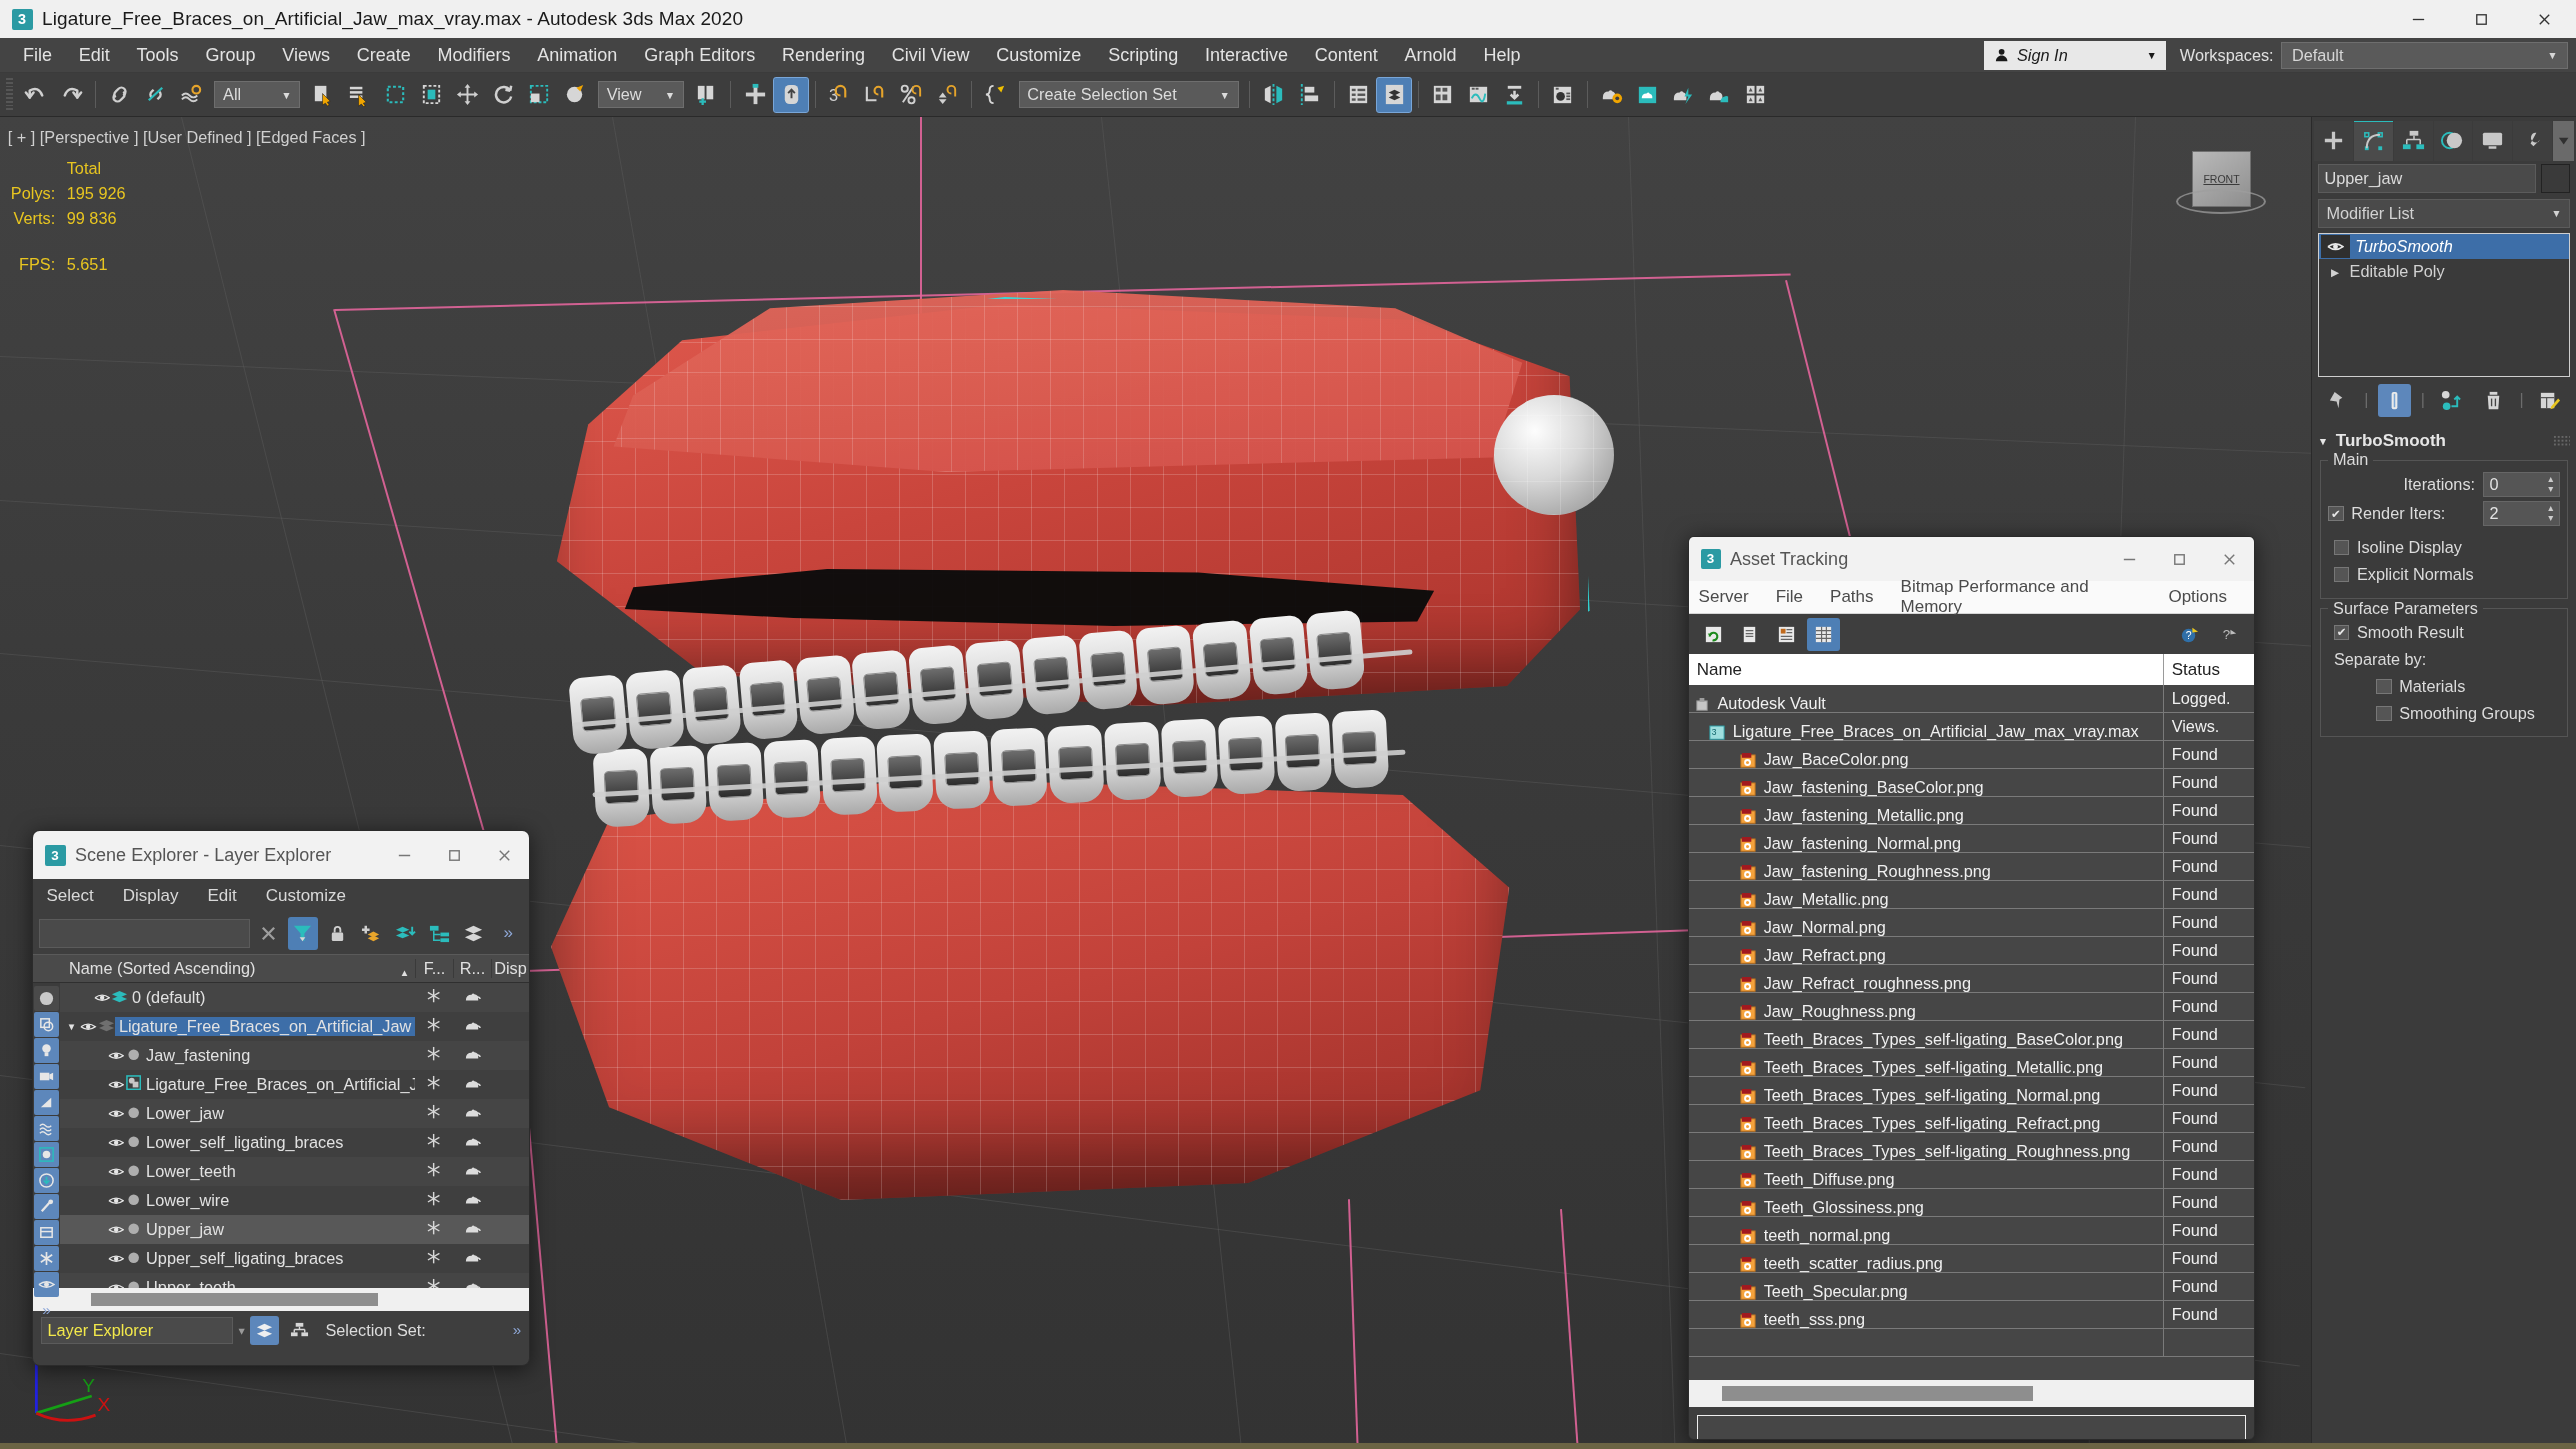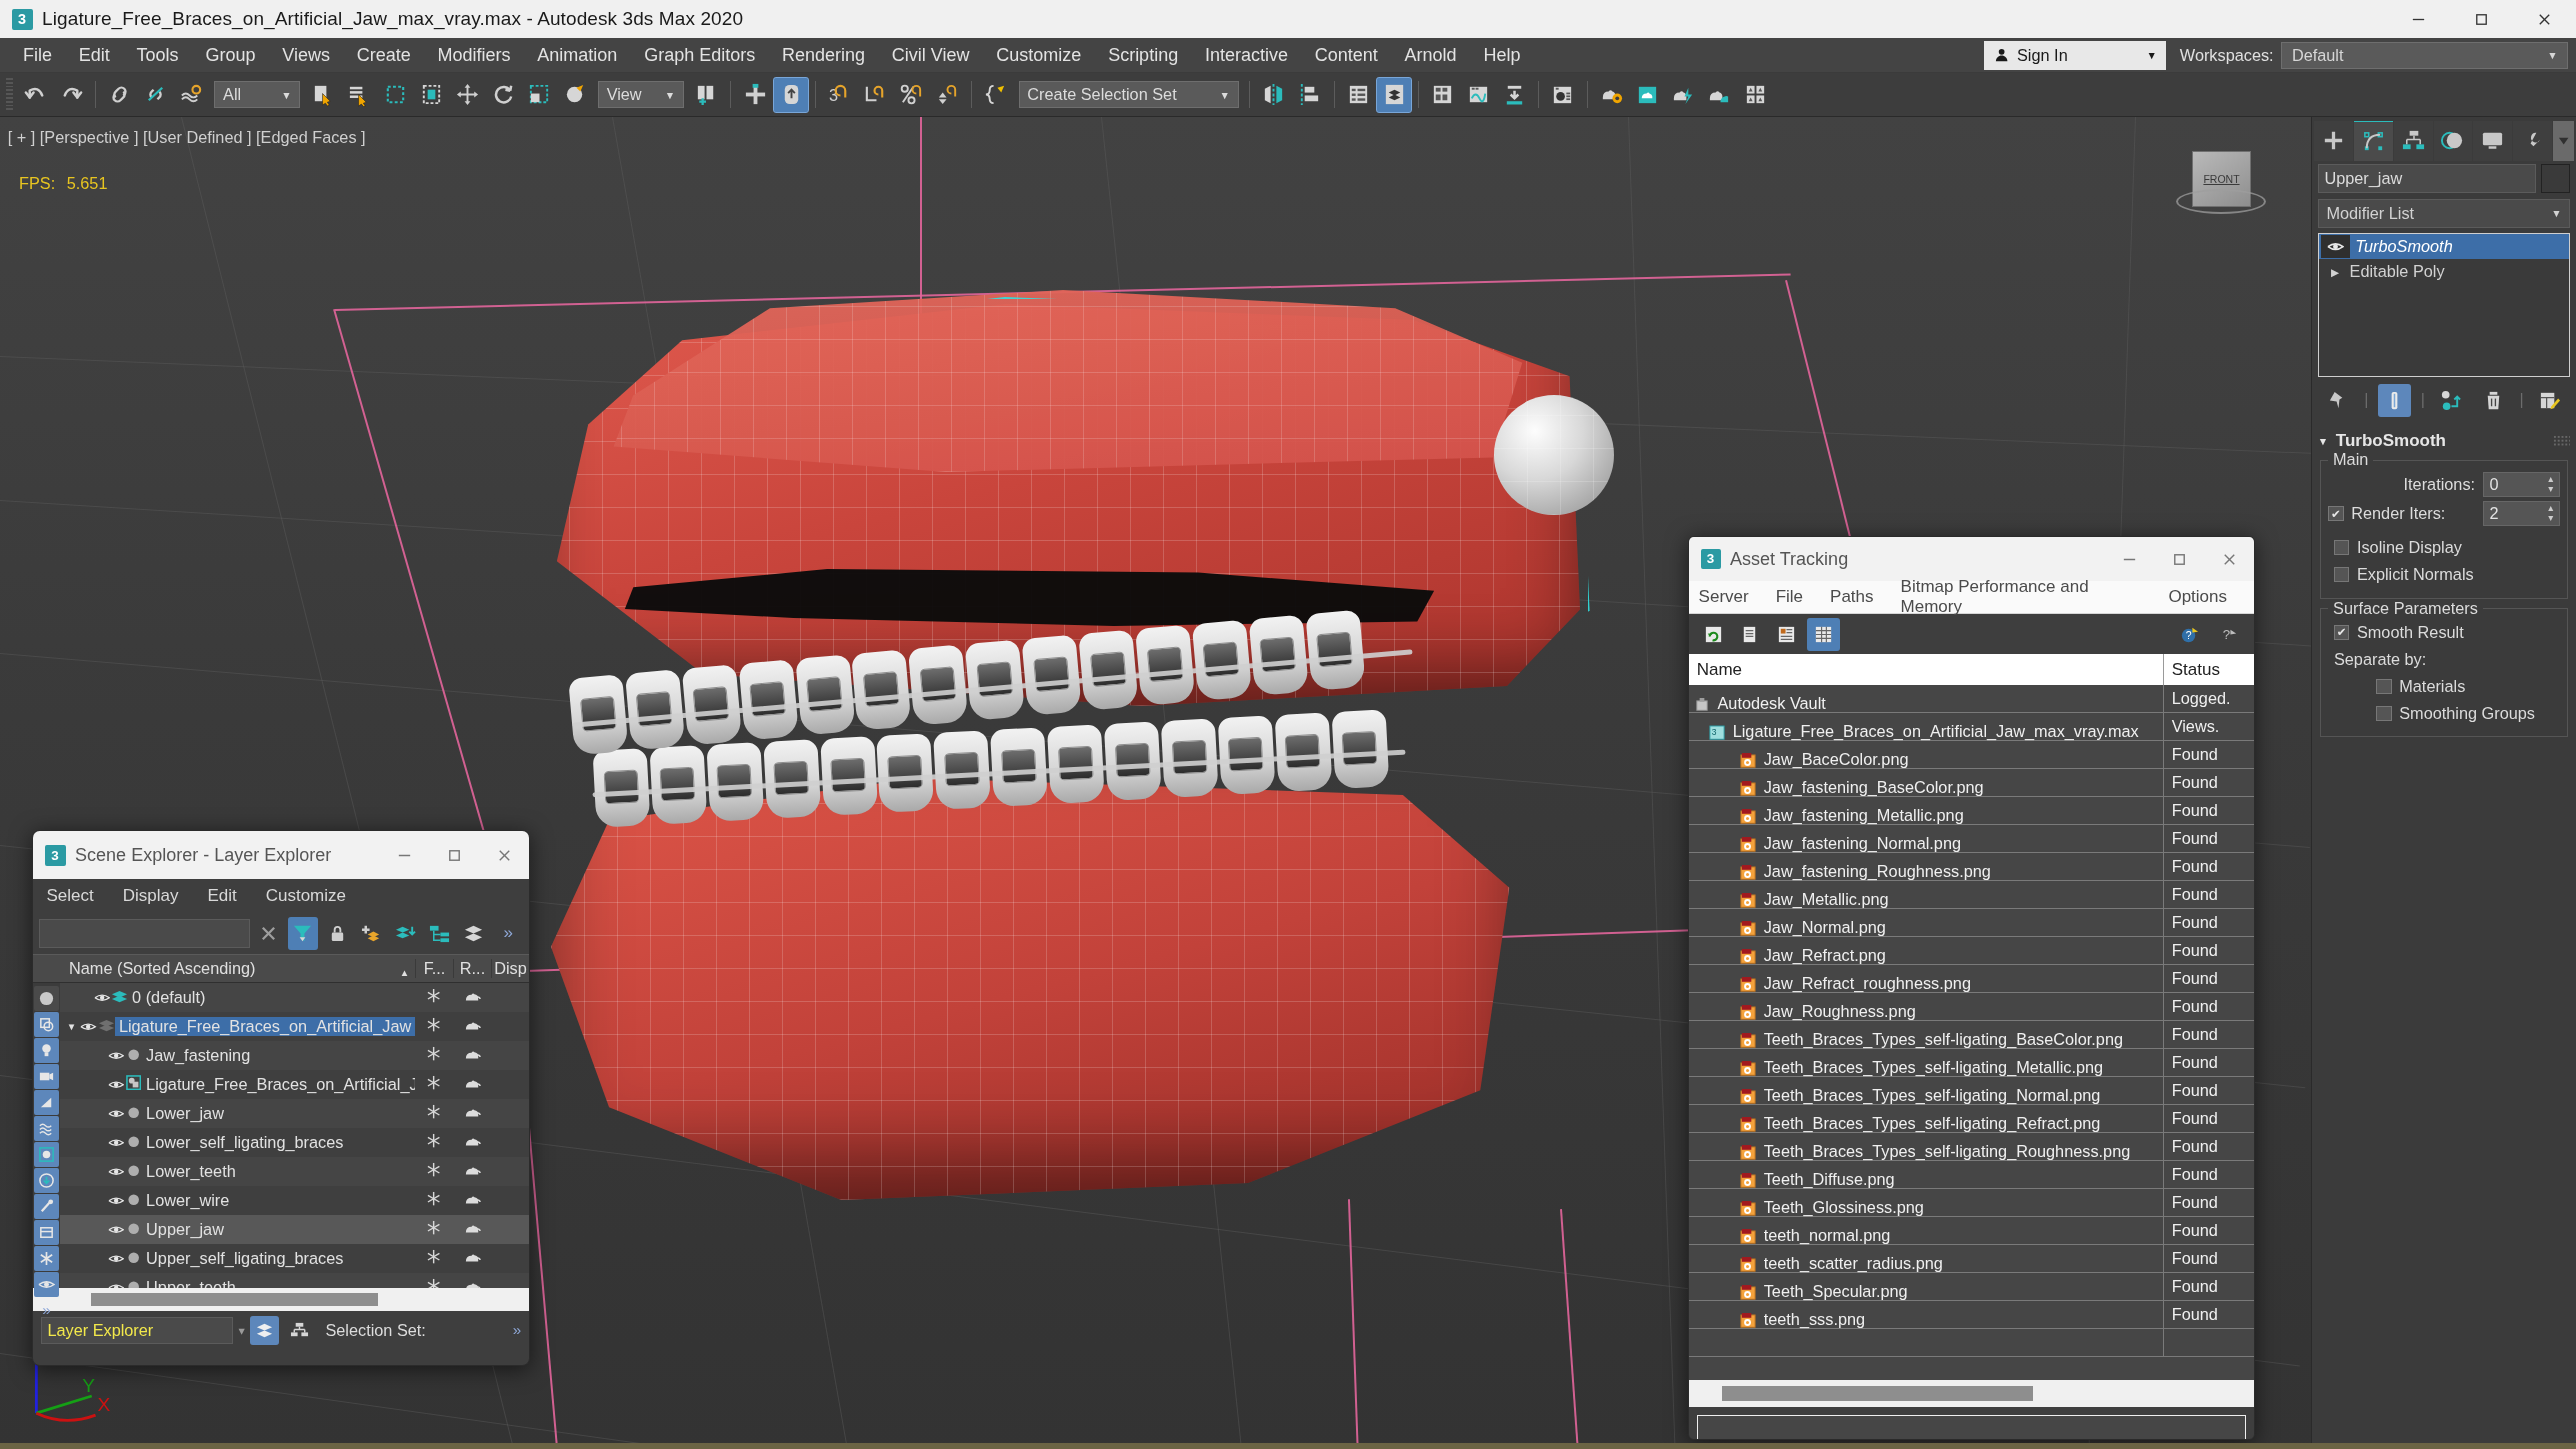--- a/index.html
+++ b/index.html
@@ -64,21 +64,21 @@
   }
   .tdd .cv{margin-left:auto;font-size:10.5px;padding-left:9.6px;}
 
   
   #topright{
     position:absolute; right:0; top:38px; height:34px; display:flex;
     align-items:center; background:#444444;
   }
   #signin{
     background:#e8e8e8;color:#1a1a1a;height:29px;display:flex;align-items:center;
-    padding:0 9.6px;font-size:16.3px;min-width:182px;margin-right:13.4px;
+    padding:0 9.6px;font-size:16.3px;min-width:182px;margin-right:13.4px;font-style:italic;
   }
   #signin .cv{margin-left:auto;font-size:10.5px;}
   #wslabel{font-size:16.3px;color:#e0e0e0;margin-right:7.7px;}
   #wsdd{
     background:#5a5a5a;border:1px solid #6e6e6e;color:#d6d6d6;height:27px;
     display:flex;align-items:center;padding:0 9.6px;font-size:16.3px;width:287px;
     margin-right:7.7px;
   }
   #wsdd .cv{margin-left:auto;font-size:10.5px;}
 
@@ -790,20 +790,34 @@
 
     <div class="jawpart" id="ball">
         <div class="meshgrid" style="border-radius:50%"></div>
       </div>
 
     <div id="sel-outline"></div>
   </div>
 
   <div id="vp-stats">
     <div id="vp-label">[ + ] [Perspective ] [User Defined ] [Edged Faces ]</div>
+    <div class="stats-grid">
+      <div class="row">
+          <span class="k"></span>
+          <span class="v">Total</span>
+        </div>
+      <div class="row">
+          <span class="k">Polys:</span>
+          <span class="v">195 926</span>
+        </div>
+      <div class="row">
+          <span class="k">Verts:</span>
+          <span class="v">99 836</span>
+        </div>
+    </div>
     <div id="vp-fps">
       <span class="k">FPS:</span>
       <span>5.651</span>
     </div>
   </div>
 
   <div id="viewcube">
     <div id="vc-cube">FRONT</div>
     <div id="vc-ring"></div>
   </div>

